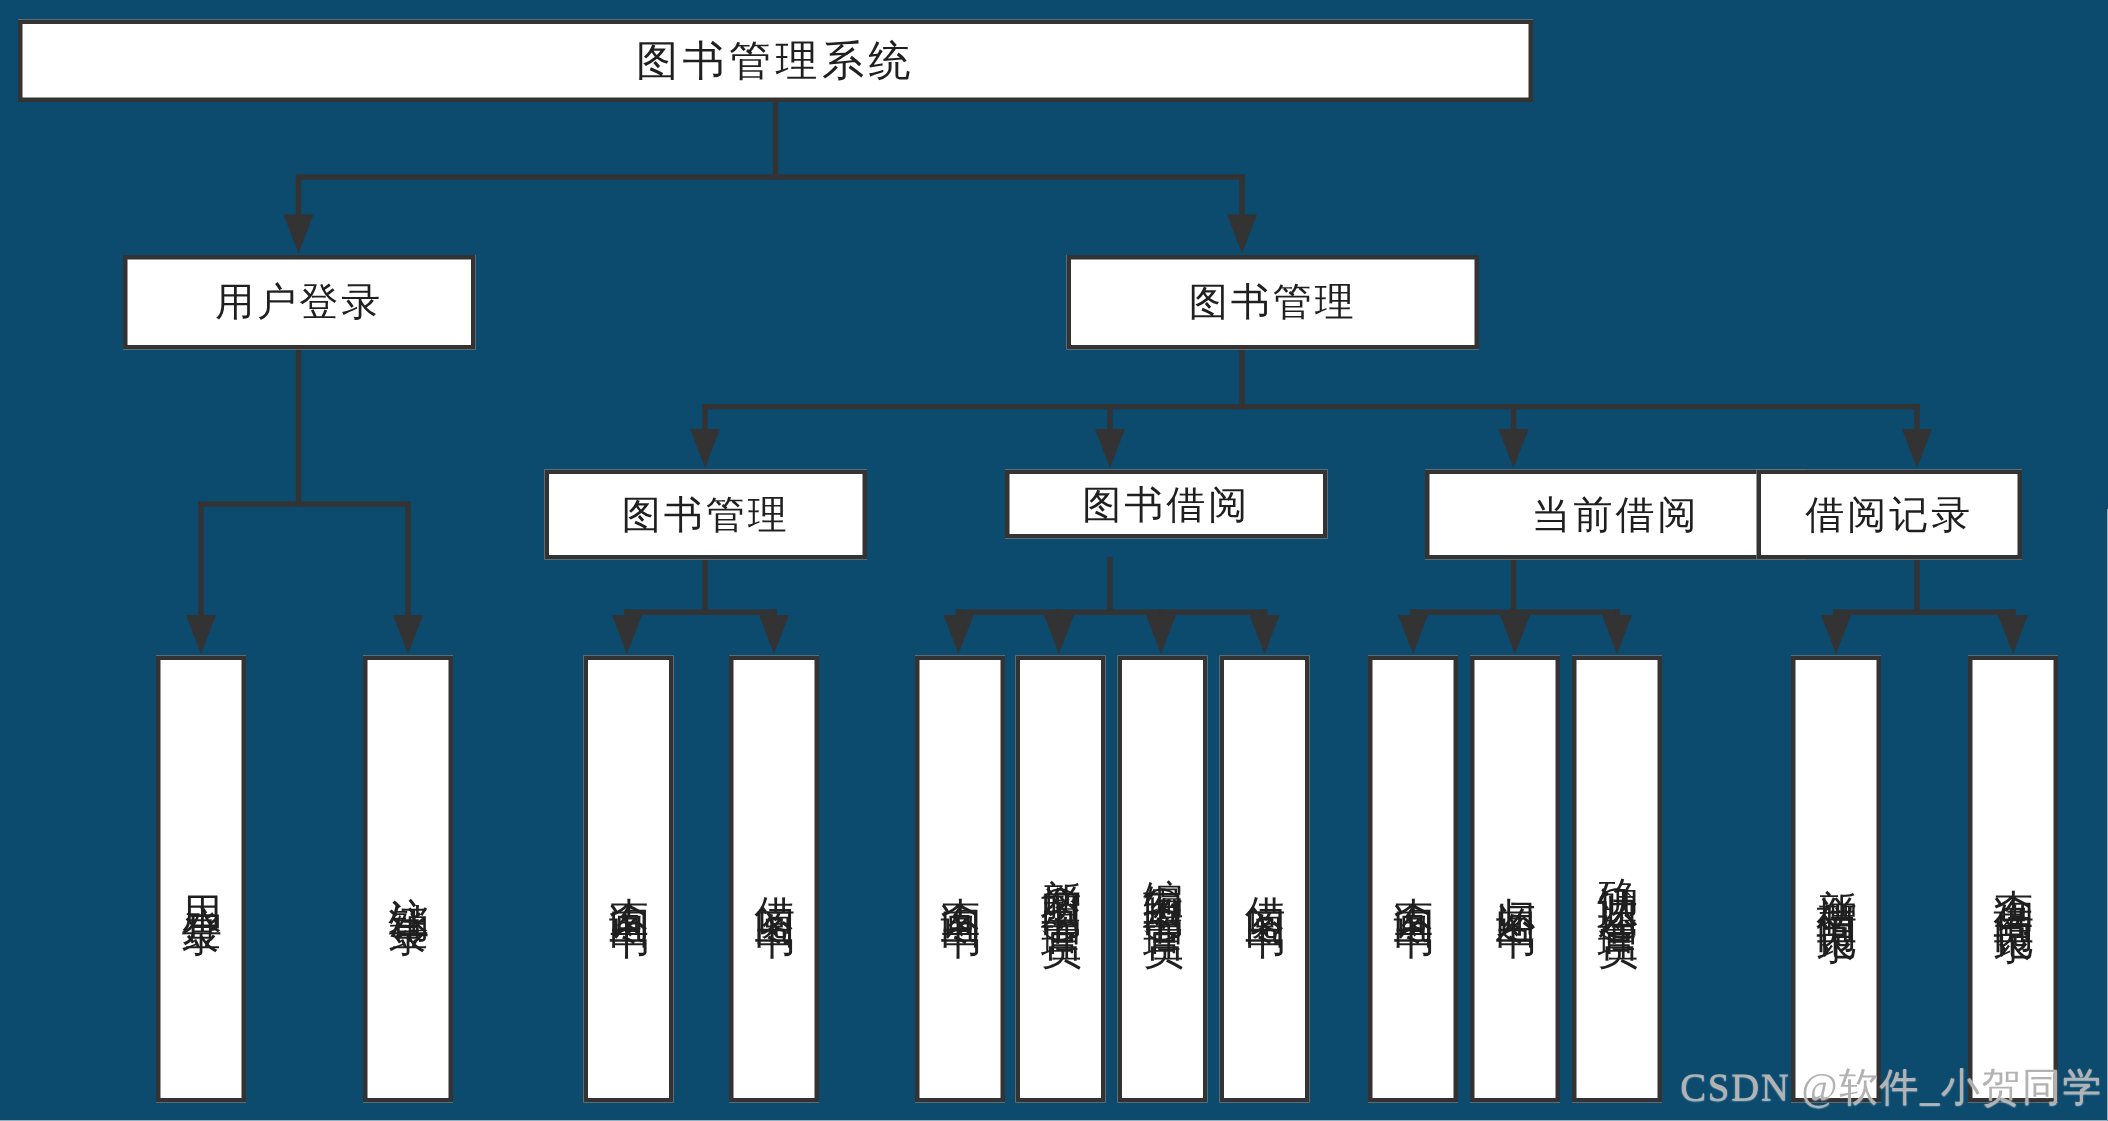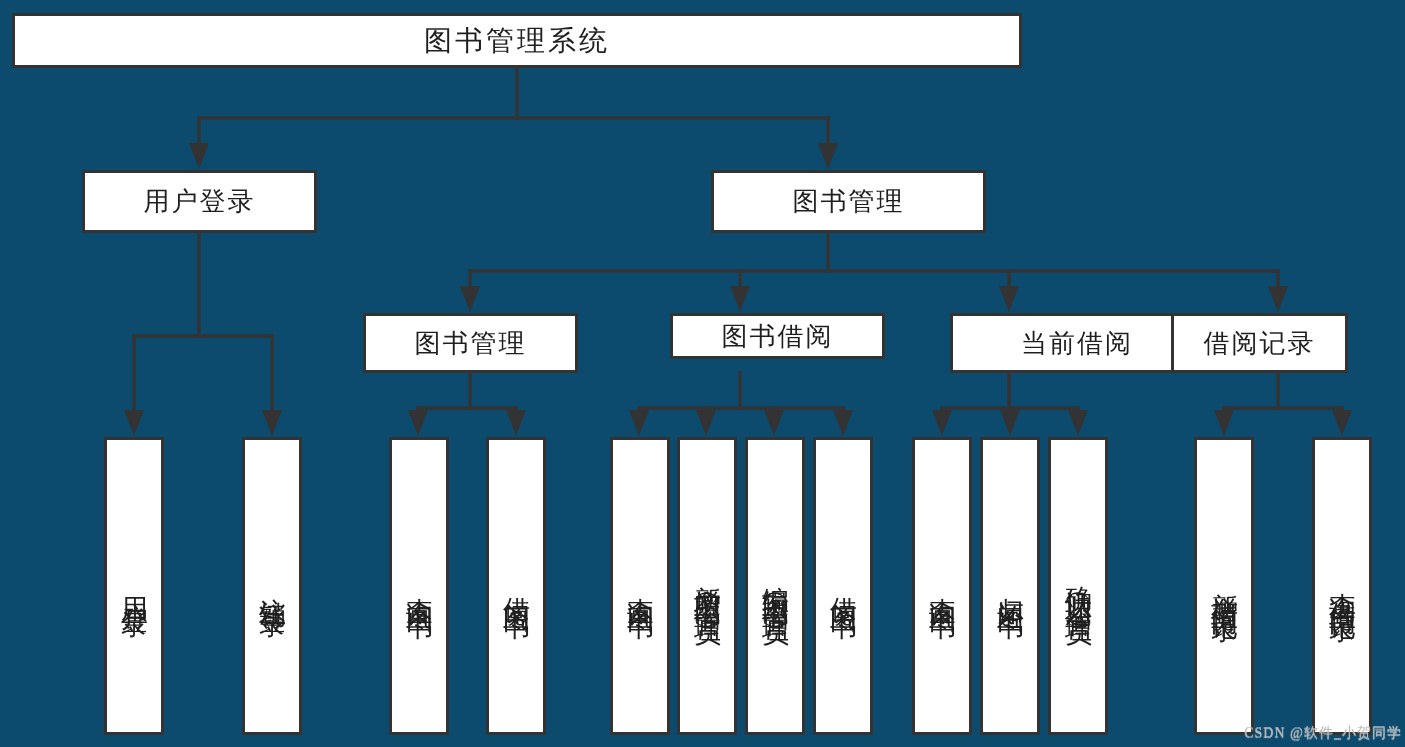--- a/index.html
+++ b/index.html
@@ -43,21 +43,21 @@
     writing-mode: vertical-rl;
     text-orientation: mixed;
     font-size: 27px;
     letter-spacing: 5px;
     line-height: 1;
   }
   .watermark {
     position: absolute;
     right: 3px;
     bottom: 5px;
-    font-size: 14px;
+    font-size: 26px;
     color: #b2b2b2;
     letter-spacing: 1px;
     text-shadow: 0 1px 1px rgba(255,255,255,0.8);
   }
 </style>
 </head>
 <body>
 
 <div class="stage">
 

